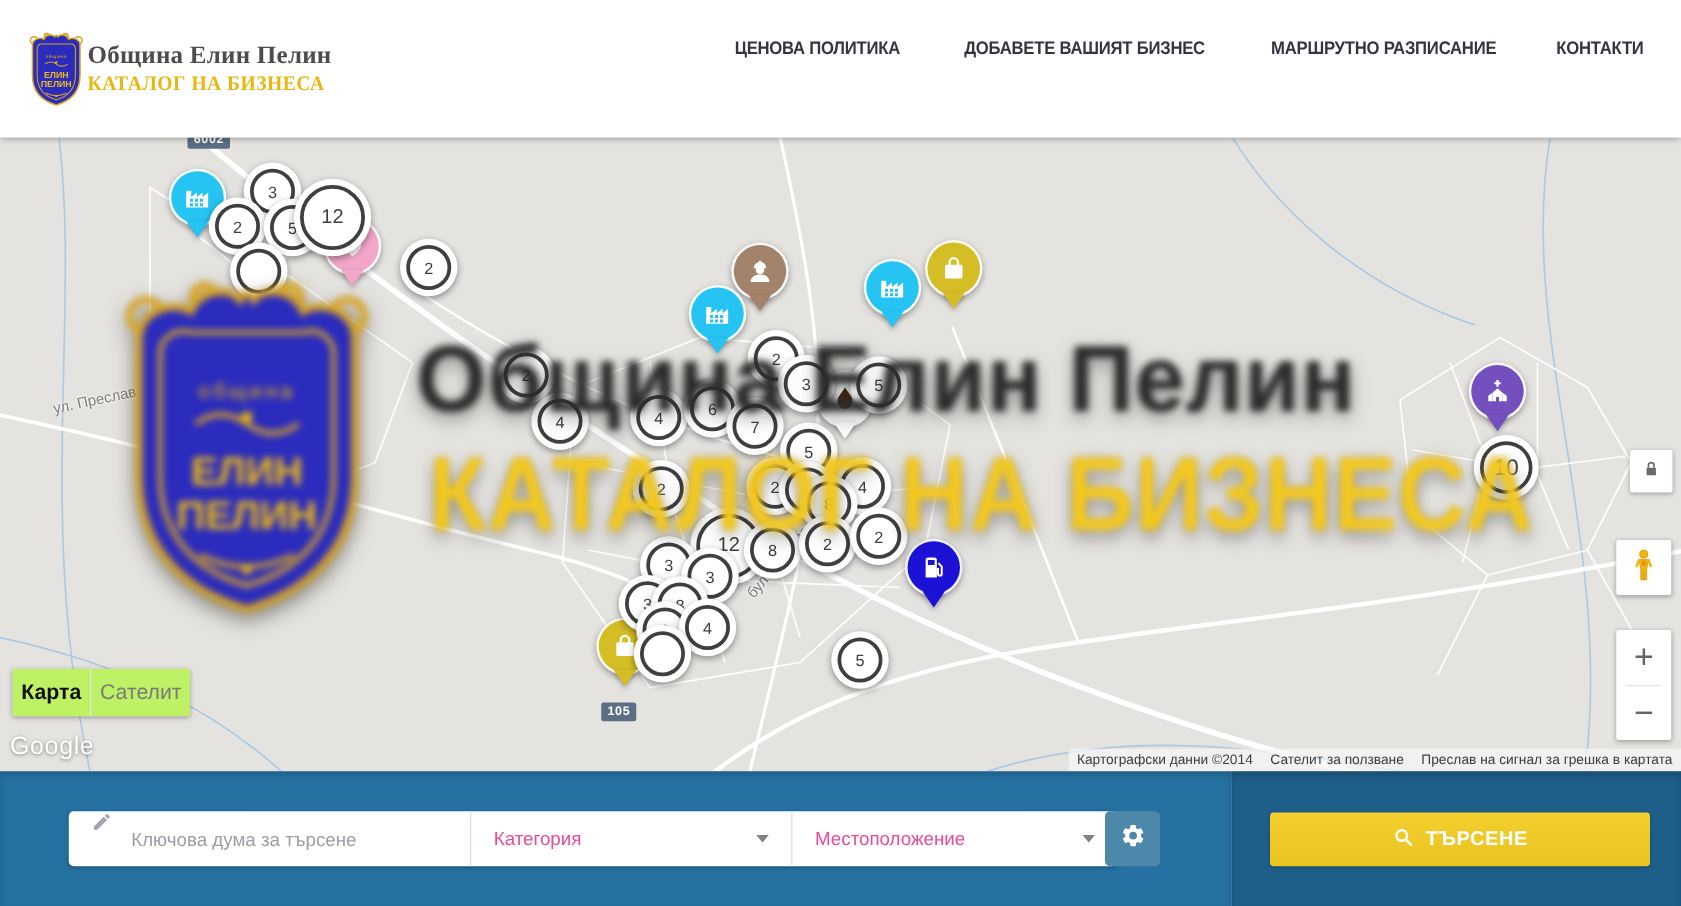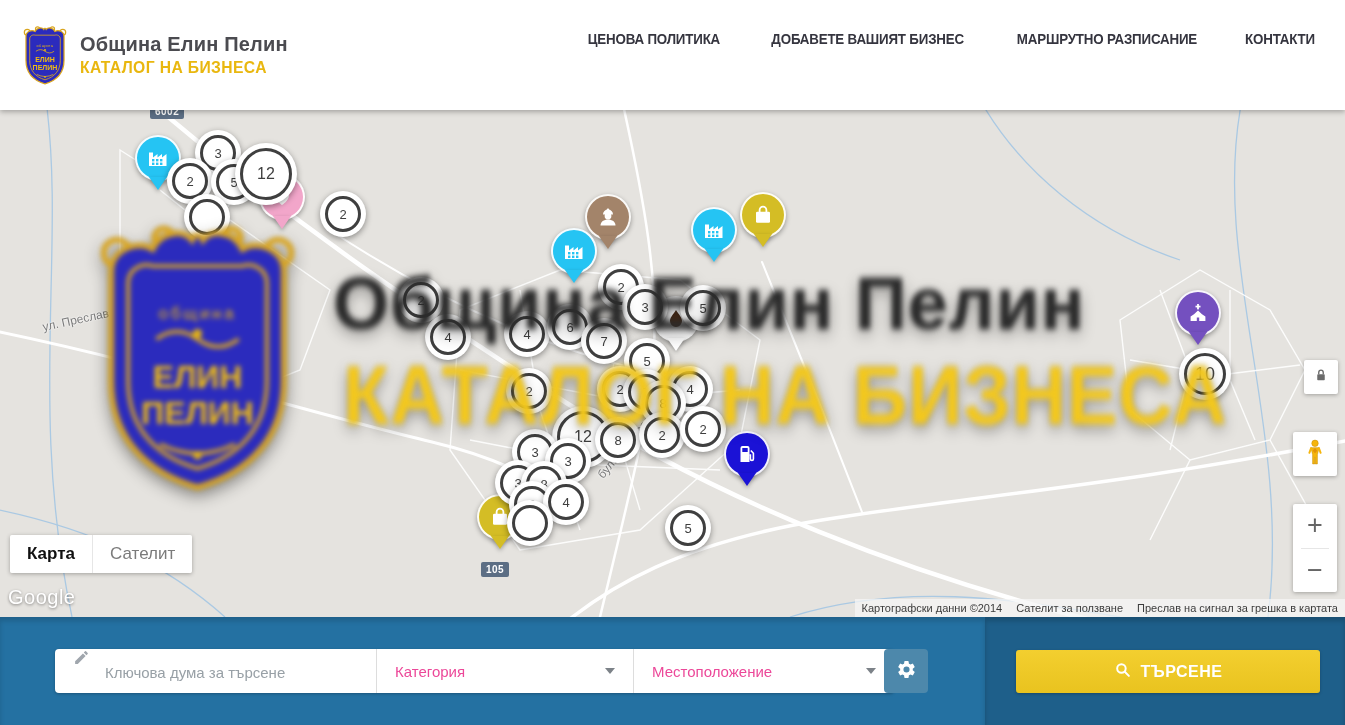--- a/index.html
+++ b/index.html
@@ -4,21 +4,21 @@
 <style>
   html,body{margin:0;padding:0;background:#fff;}
   body{width:1345px;height:725px;overflow:hidden;font-family:"Liberation Sans",sans-serif;position:relative;}
   #stage{position:absolute;inset:0;width:1345px;height:725px;background:#fff;}
 
   
   #header{position:absolute;left:0;top:0;width:100%;height:110px;background:#fff;z-index:30;
           box-shadow:0 2px 5px rgba(0,0,0,.28);display:flex;align-items:center;}
   .logo-wrap{display:flex;align-items:center;margin-left:20px;cursor:pointer;}
   .logo-crest{width:50px;height:62px;flex:0 0 auto;}
-  .logo-text{margin-left:10px;line-height:1.1;}
+  .logo-text{line-height:1.1;font-family:Liberation Serif, serif;}
   .logo-title{font-size:20px;font-weight:700;color:#4b4b50;letter-spacing:.2px;}
   .logo-subtitle{font-size:16.5px;font-weight:700;color:#e9b70f;letter-spacing:.4px;
                  transform:scaleX(.95);transform-origin:left;margin-top:3px;}
   #nav{position:absolute;right:27px;top:0;height:78px;display:flex;align-items:center;gap:37px;}
   .nav-item{font-size:14.5px;font-weight:700;color:#35353f;letter-spacing:-.2px;cursor:pointer;
             transform:scaleX(.92);transform-origin:center;white-space:nowrap;}
 
   
   #map{position:absolute;left:0;top:110px;width:1345px;height:507px;background:#e5e3df;overflow:hidden;z-index:1;}
   #roads{position:absolute;inset:0;z-index:1;}
@@ -51,22 +51,22 @@
   .wm-title{position:absolute;left:333px;top:150px;font-size:75px;font-weight:700;color:#2b2b2b;
             letter-spacing:1px;white-space:nowrap;transform:scaleX(.96);transform-origin:left;
             filter:blur(3px) drop-shadow(0 5px 7px rgba(0,0,0,.4));}
   .wm-subtitle{position:absolute;left:343px;top:237px;font-size:84px;font-weight:700;color:#f2c71d;
             letter-spacing:1px;white-space:nowrap;transform:scaleX(.90);transform-origin:left;
             filter:blur(3px) drop-shadow(0 5px 7px rgba(0,0,0,.4));}
 
   
   #maptype{position:absolute;left:10px;top:425px;z-index:10;display:flex;height:38px;
            box-shadow:0 1px 4px rgba(0,0,0,.3);border-radius:2px;overflow:hidden;}
-  .maptype-btn{background:#ffffff;display:flex;align-items:center;justify-content:center;
-               font-size:17px;padding:0 17px;cursor:pointer;}
+  .maptype-btn{background:#bef264;display:flex;align-items:center;justify-content:center;
+               font-size:17px;padding:0 7px;cursor:pointer;}
   .maptype-btn.active{font-weight:700;color:#111;}
   .maptype-btn.inactive{color:#7b7b7b;border-left:1px solid #e6e6e6;}
   #google-logo{position:absolute;left:8px;bottom:8px;z-index:10;color:#fff;font-size:20px;font-weight:400;
                letter-spacing:.5px;text-shadow:0 1px 3px rgba(0,0,0,.45);cursor:pointer;}
   #attribution{position:absolute;right:0;bottom:0;z-index:10;display:flex;height:18px;align-items:center;
                background:rgba(245,245,245,.75);font-size:11px;color:#3c3c3c;}
   #attribution span{padding:0 7px;white-space:nowrap;}
   #attribution .link{cursor:pointer;}
   .ctl{position:absolute;background:#fff;box-shadow:0 1px 4px rgba(0,0,0,.3);border-radius:2px;z-index:10;}
   #lock-btn{right:7px;top:250px;width:34px;height:34px;display:flex;align-items:center;justify-content:center;cursor:pointer;}

